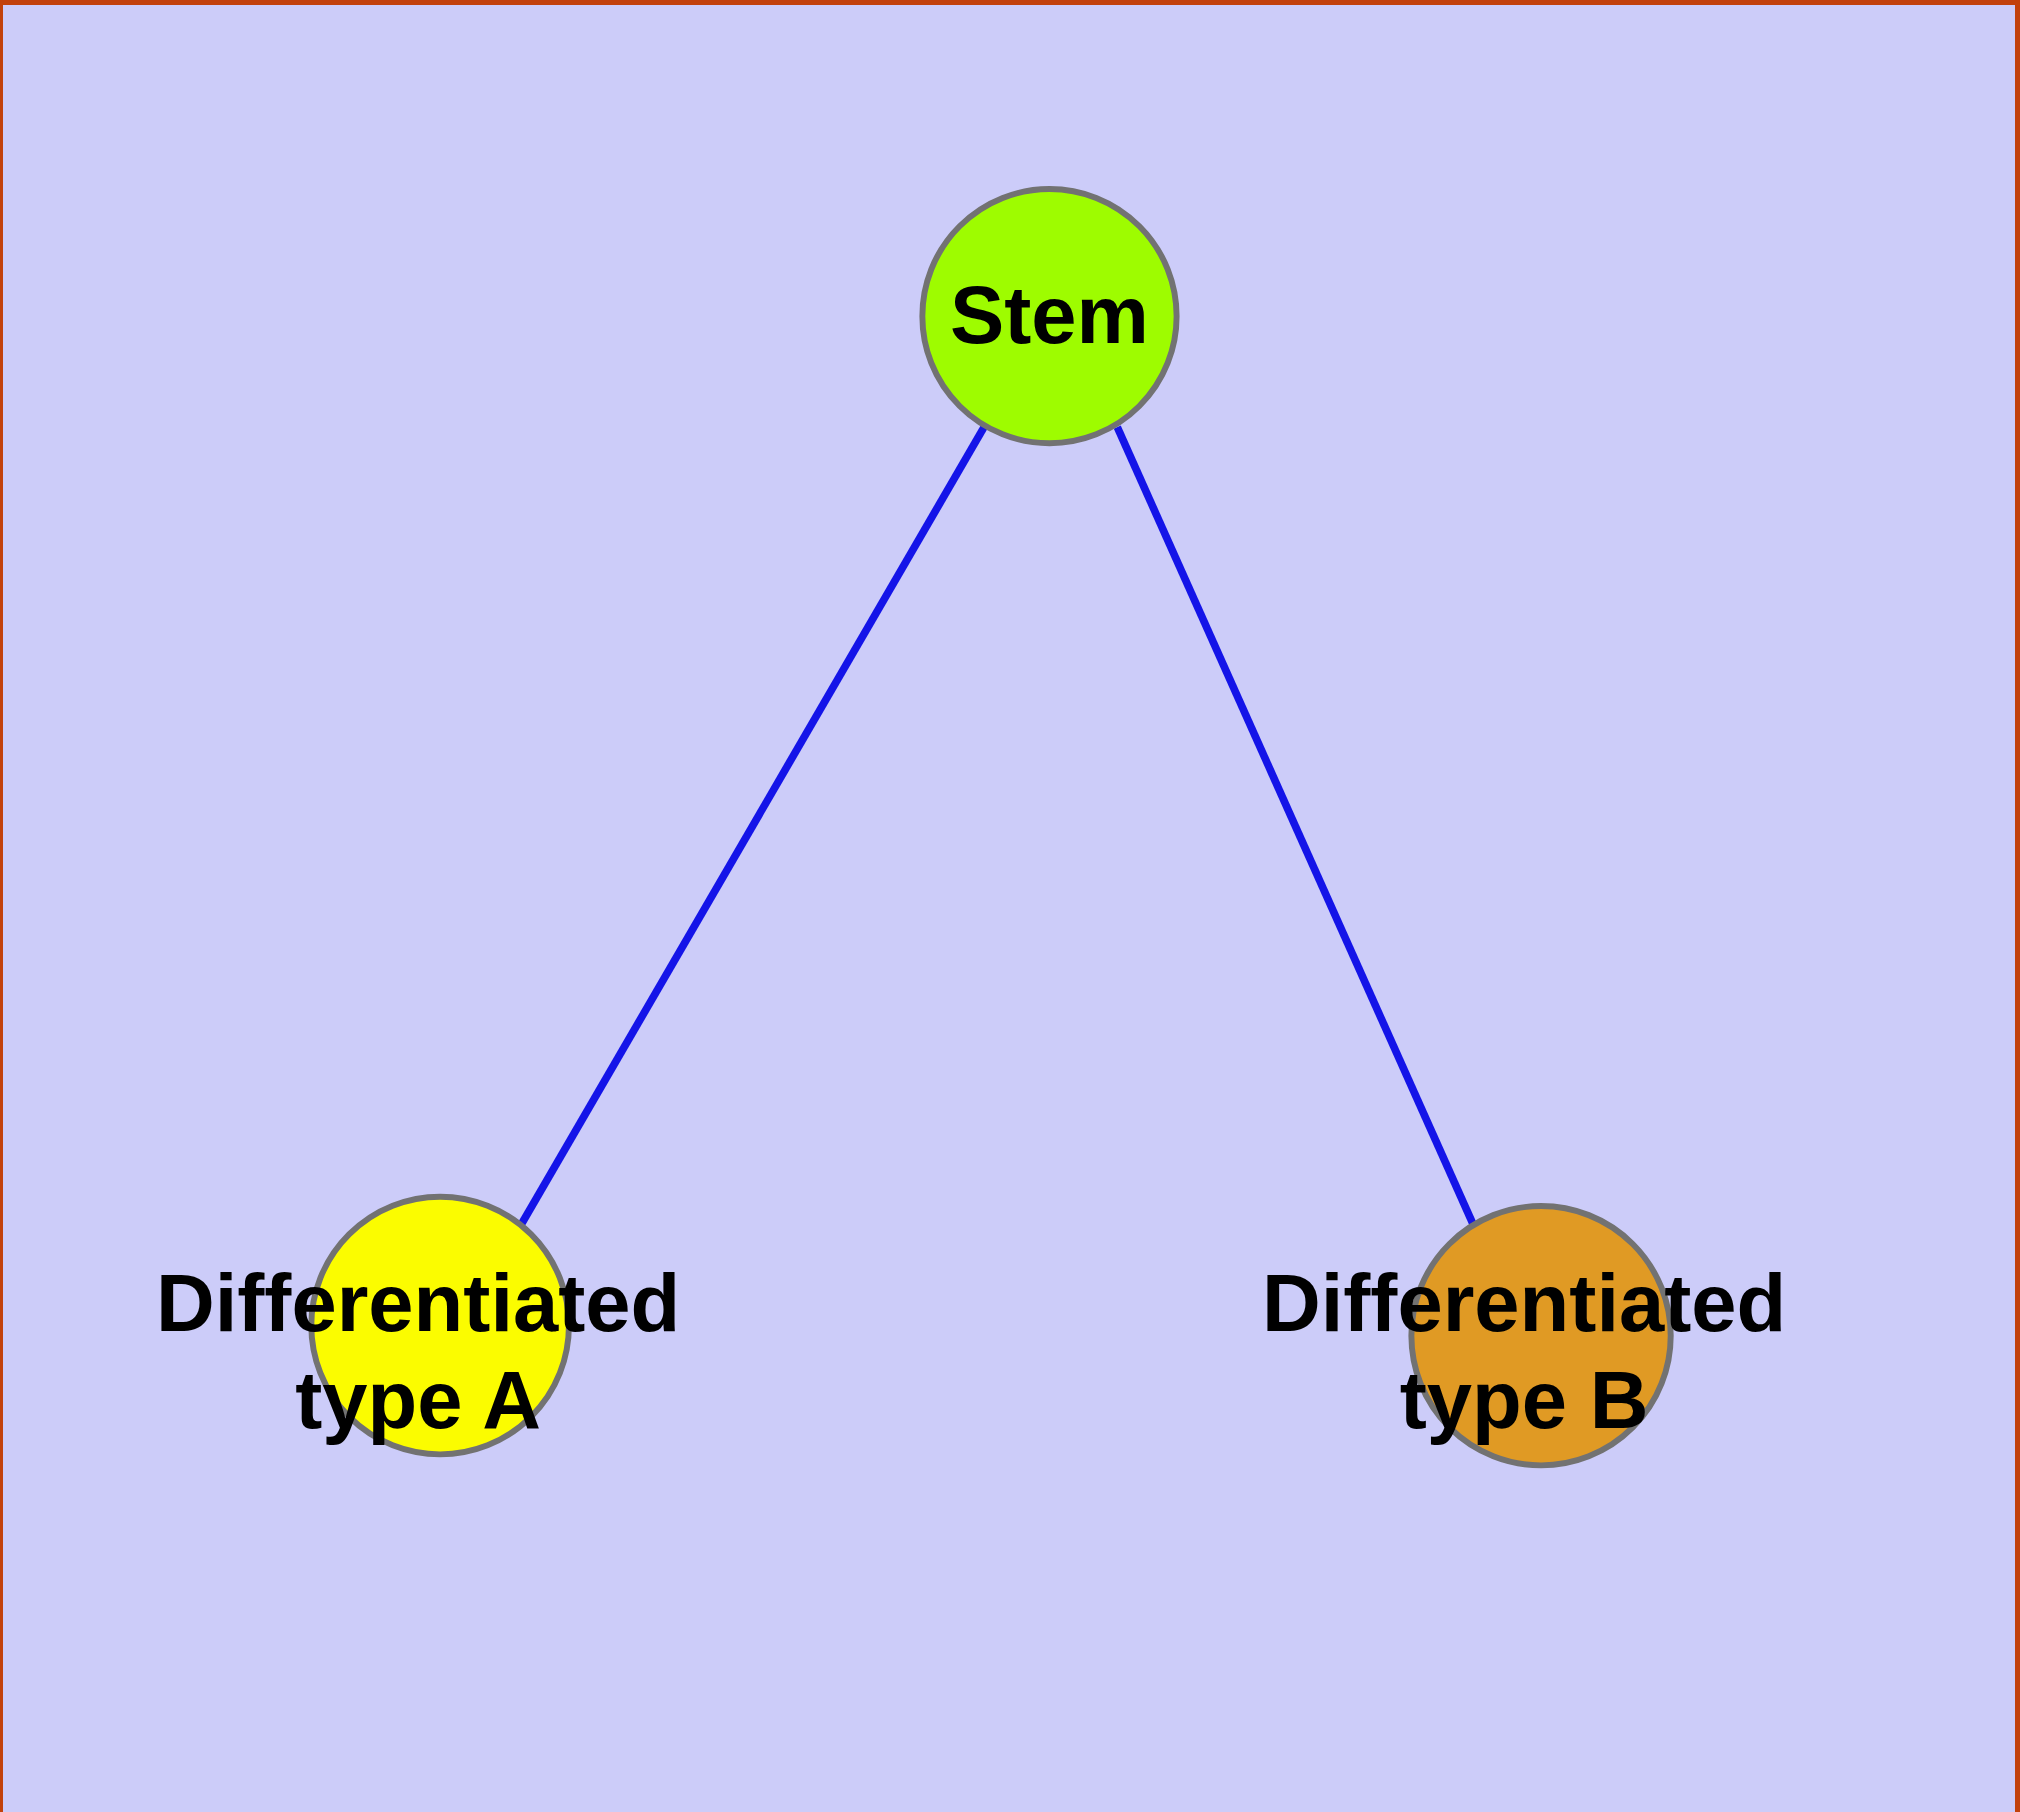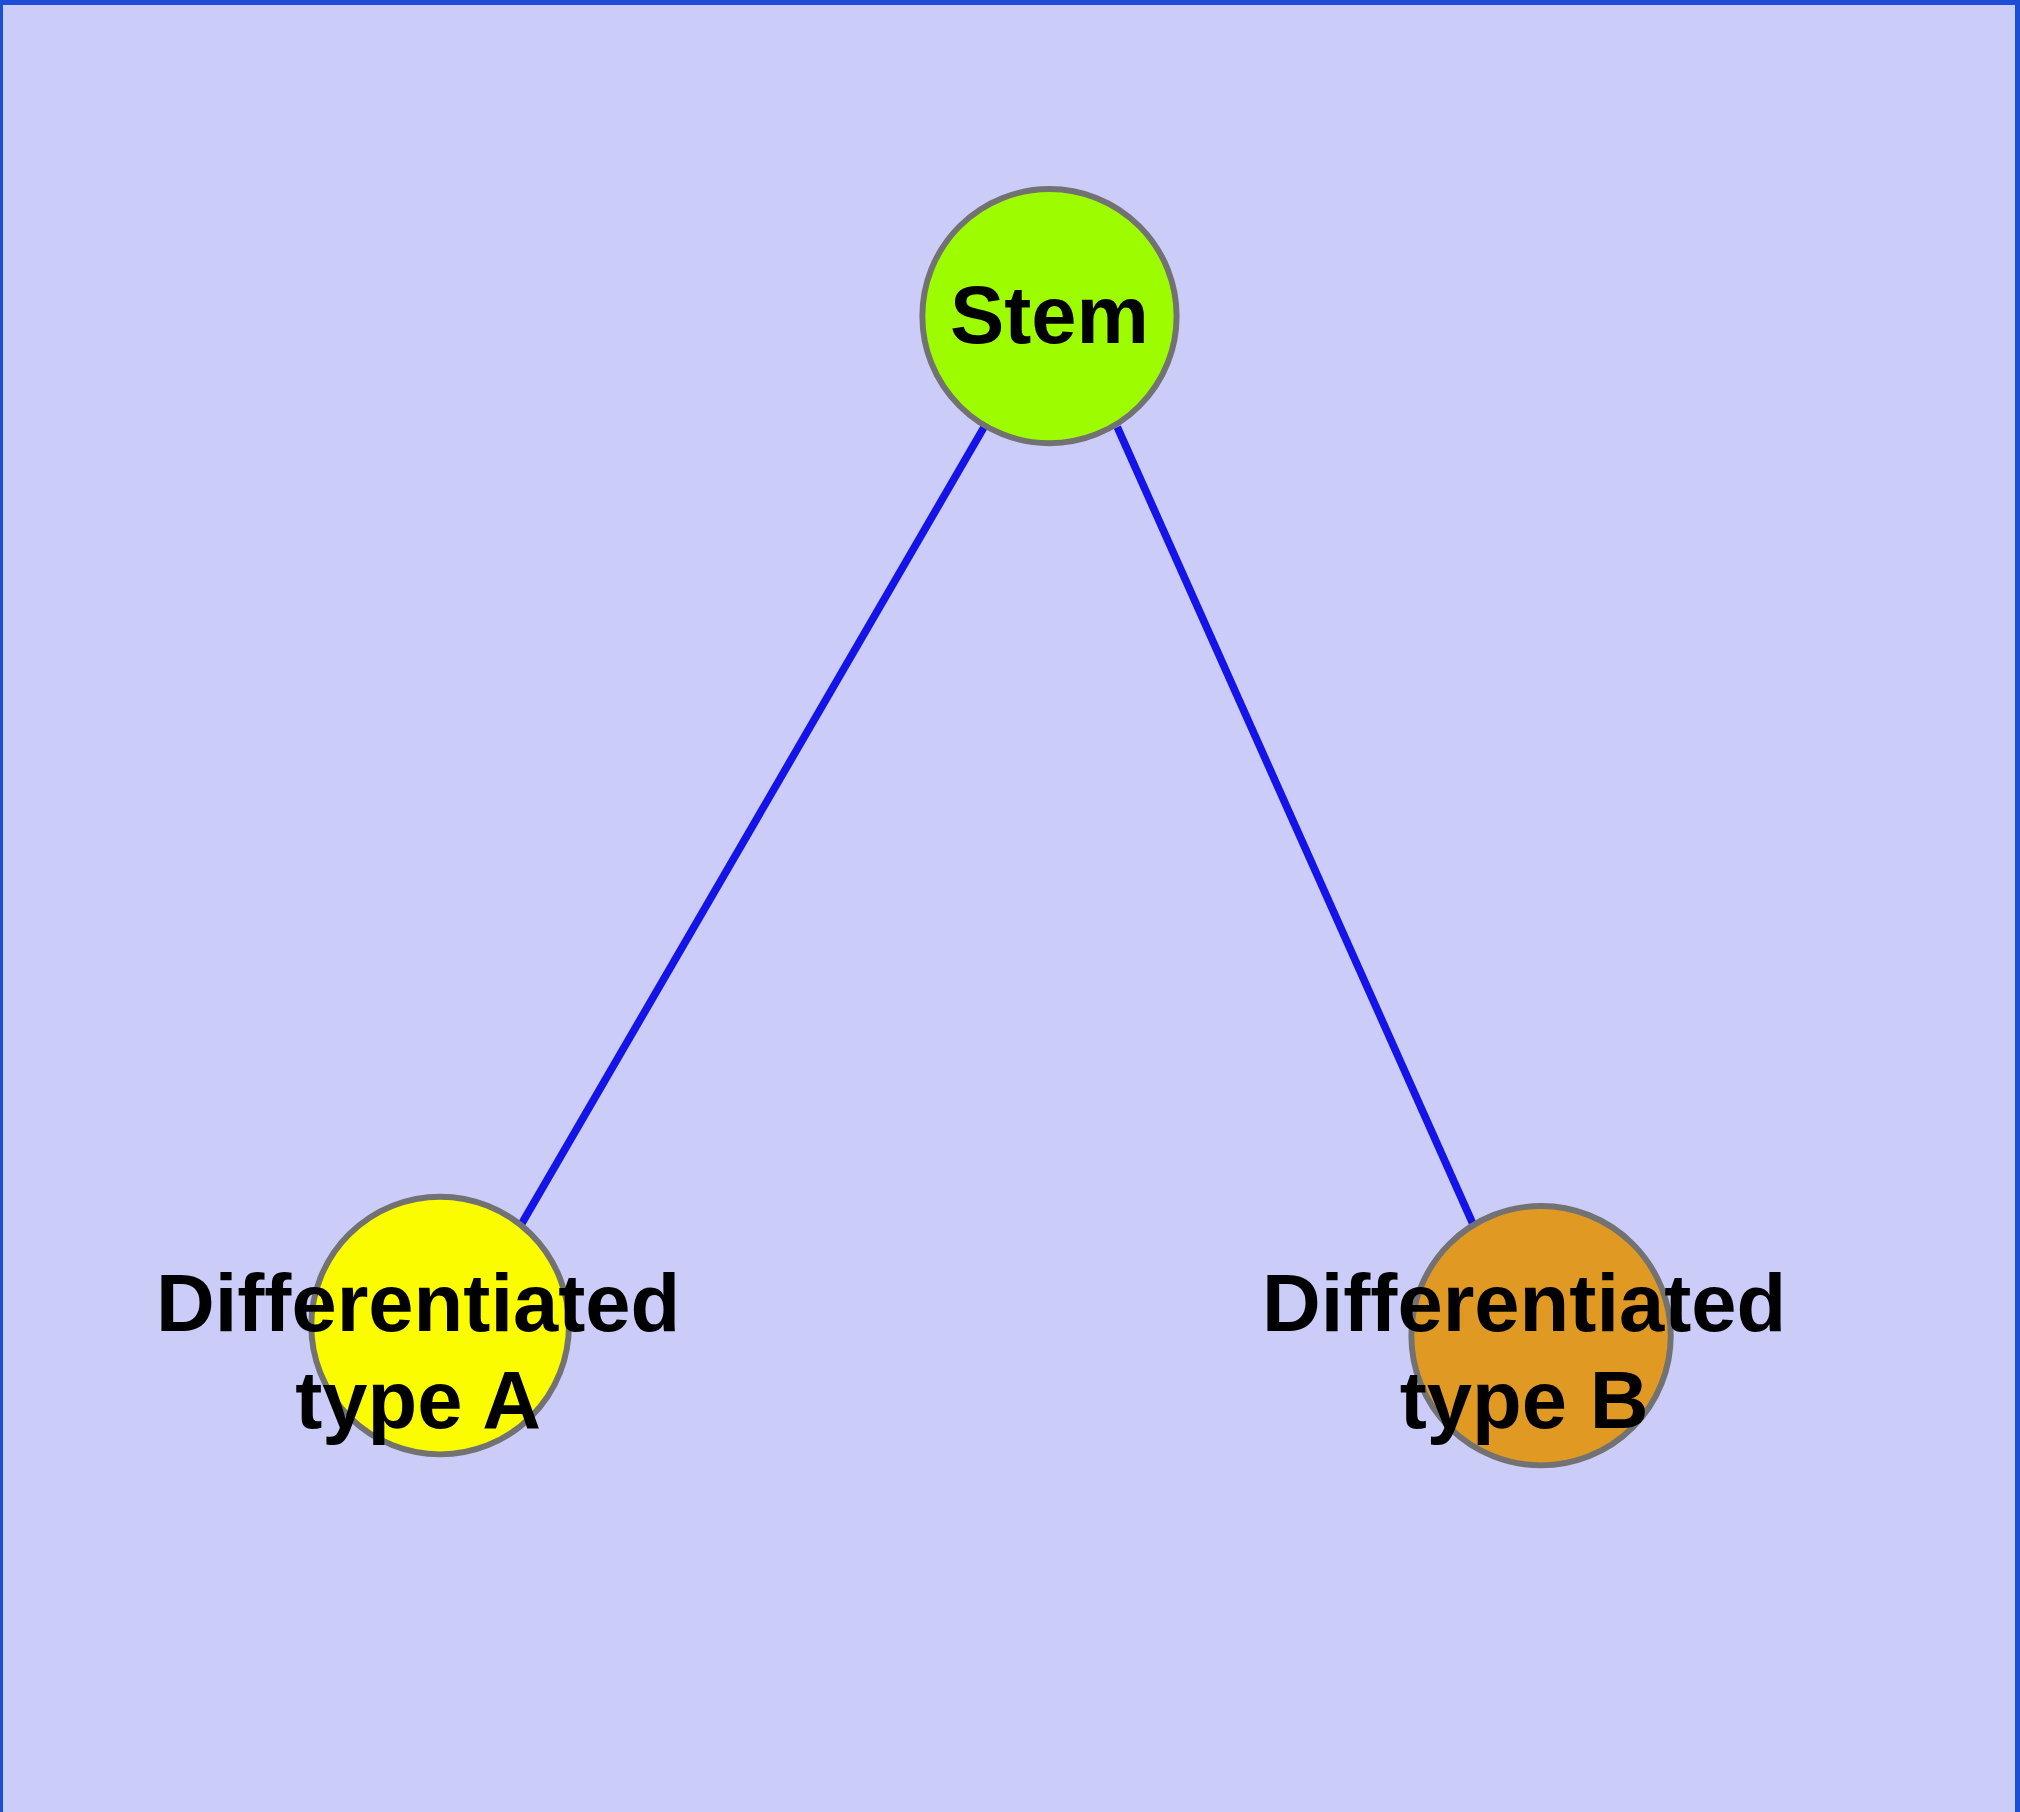--- a/index.html
+++ b/index.html
@@ -4,21 +4,21 @@
 <style>
   html, body {
     margin: 0;
     padding: 0;
     background: #ffffff;
   }
   #canvas {
     position: relative;
     width: 2021px;
     height: 1812px;
-    background: #1d4ed8;
+    background: #c2410c;
     overflow: hidden;
     font-family: "Liberation Sans", sans-serif;
   }
   #plot-bg {
     position: absolute;
     left: 3.4px;
     top: 5.1px;
     width: 2012px;
     height: 1807px;
     background: #ccccf9;

